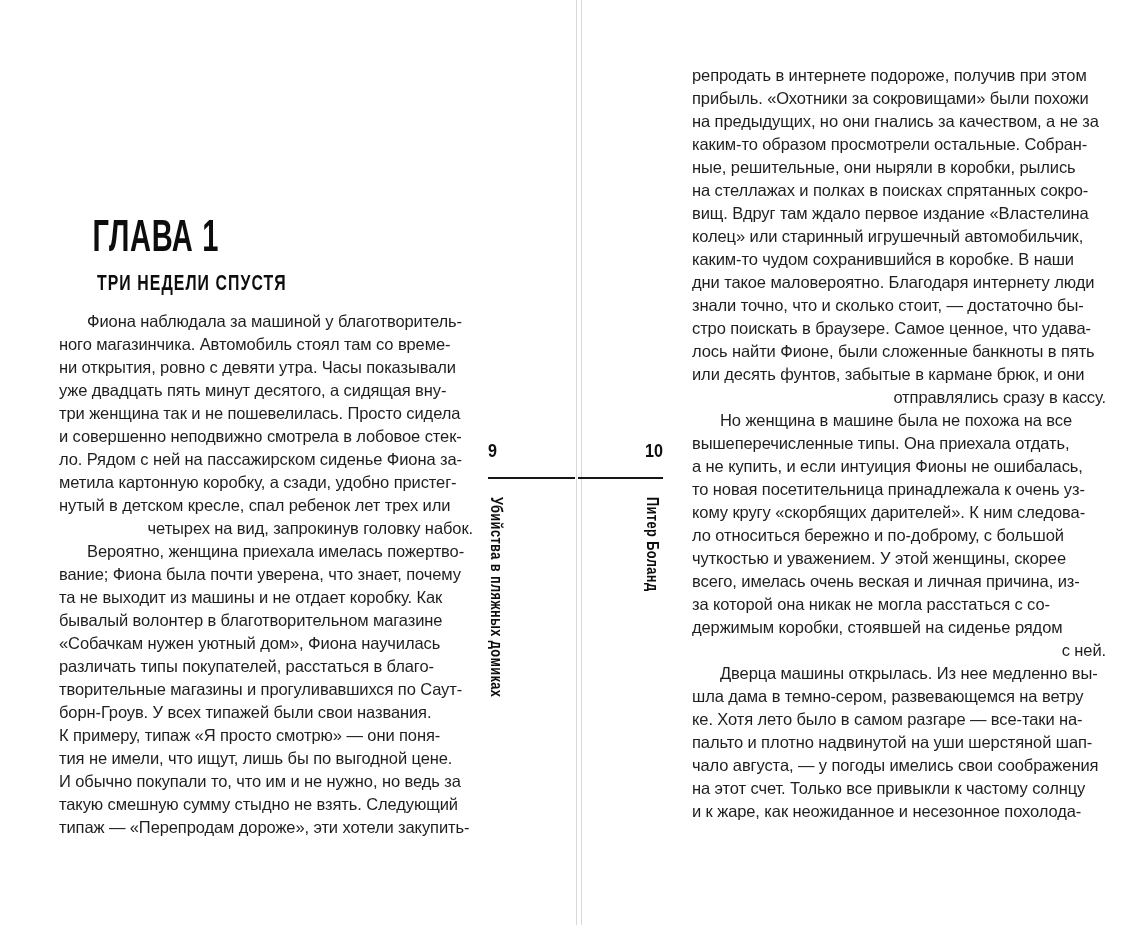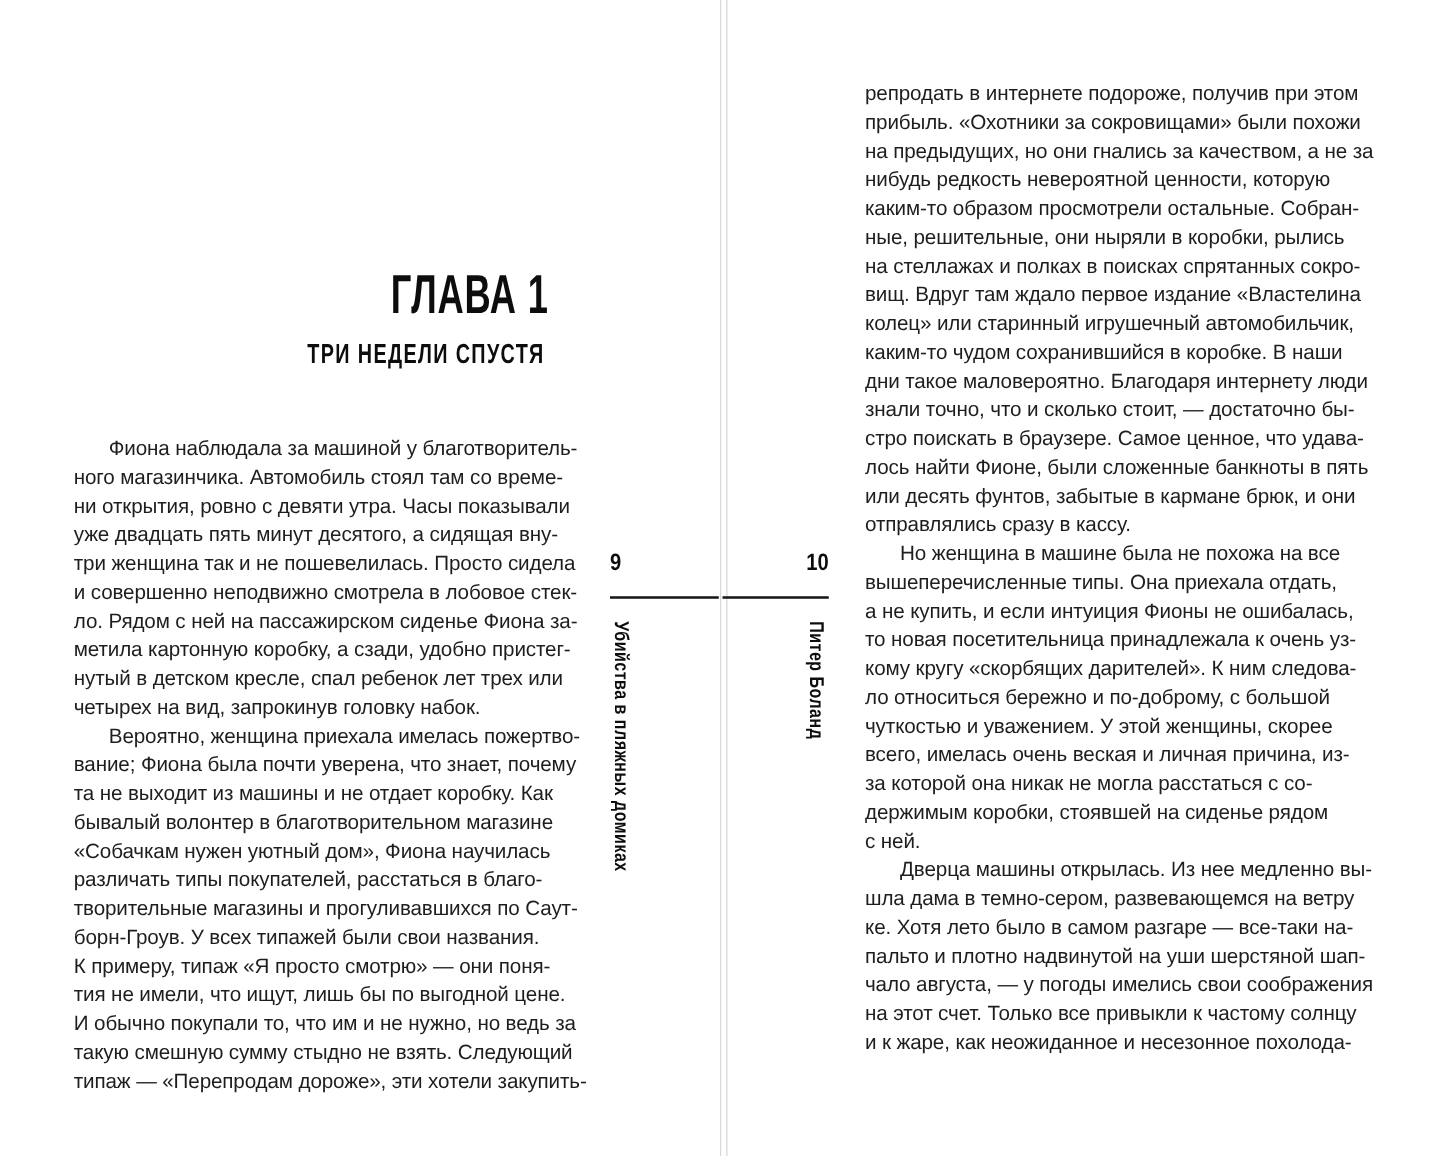--- a/index.html
+++ b/index.html
@@ -23,59 +23,59 @@
   .page-divider {
     position: absolute; top: 0; bottom: 0; width: 1px;
     background: var(--divider);
   }
   .divider-a { left: 576px; }
   .divider-b { left: 581px; }
 
   
   .chapter-title-row {
     position: absolute; left: 60px; width: 412px; top: 214px;
-    text-align: right; line-height: 44px;
+    text-align: left; line-height: 44px;
     color: var(--heading-ink);
   }
   .chapter-title-row .cond {
     display: inline-block;
     font-size: 44px; font-weight: bold;
     transform: scaleX(0.66); transform-origin: center;
     letter-spacing: 1px; white-space: nowrap;
   }
   .chapter-subtitle-row {
     position: absolute; left: 60px; width: 412px; top: 270px;
-    text-align: right; line-height: 26px;
+    text-align: left; line-height: 26px;
     color: var(--heading-ink);
   }
   .chapter-subtitle-row .cond {
     display: inline-block;
     font-size: 22px; font-weight: bold;
     transform: scaleX(0.72); transform-origin: center;
     letter-spacing: 1.5px; white-space: nowrap;
   }
 
   
   .page-body {
     position: absolute; width: 414px;
     font-size: 16.5px; line-height: 23px;
     color: var(--ink);
   }
-  .body-left  { left: 59px;  top: 310px; margin-top: 38px; }
+  .body-left  { left: 59px;  top: 310px; }
   .body-right { left: 692px; top: 64px; }
   .pline {
     height: 23px; line-height: 23px;
     overflow: hidden;
     text-align: justify;
     letter-spacing: -0.1px;
     white-space: nowrap;
   }
   
   .pline::after { content: ""; display: inline-block; width: 100%; height: 0; }
-  .pline.end { text-align: left; }
+  .pline.end { text-align: right; }
   .pline.end::after { content: none; }
   .pline.indent { text-indent: 28px; }
 
   
   .pagenum {
     position: absolute; top: 441px;
     font-size: 19px; font-weight: bold; line-height: 20px;
     color: var(--heading-ink);
   }
   .pagenum-left  { left: 488px; transform: scaleX(0.85); transform-origin: 0 50%; }
@@ -148,21 +148,20 @@
     <div class="header-rule rule-left"></div>
     <div class="vtext vtext-left">Убийства в пляжных домиках</div>
   </div>
 
   <div>
     <div class="page-body body-right">
         <div class="para">
           <div class="pline">репродать в интернете подороже, получив при этом</div>
           <div class="pline">прибыль. «Охотники за сокровищами» были похожи</div>
           <div class="pline">на предыдущих, но они гнались за качеством, а не за</div>
-          <div class="pline">нибудь редкость невероятной ценности, которую</div>
           <div class="pline">каким-то образом просмотрели остальные. Собран-</div>
           <div class="pline">ные, решительные, они ныряли в коробки, рылись</div>
           <div class="pline">на стеллажах и полках в поисках спрятанных сокро-</div>
           <div class="pline">вищ. Вдруг там ждало первое издание «Властелина</div>
           <div class="pline">колец» или старинный игрушечный автомобильчик,</div>
           <div class="pline">каким-то чудом сохранившийся в коробке. В наши</div>
           <div class="pline">дни такое маловероятно. Благодаря интернету люди</div>
           <div class="pline">знали точно, что и сколько стоит, — достаточно бы-</div>
           <div class="pline">стро поискать в браузере. Самое ценное, что удава-</div>
           <div class="pline">лось найти Фионе, были сложенные банкноты в пять</div>

